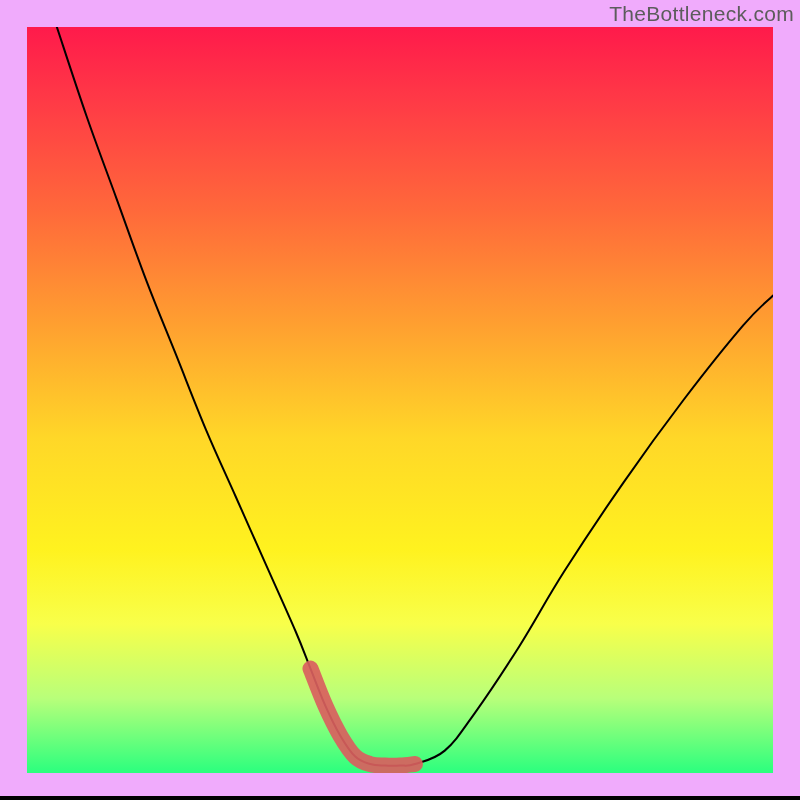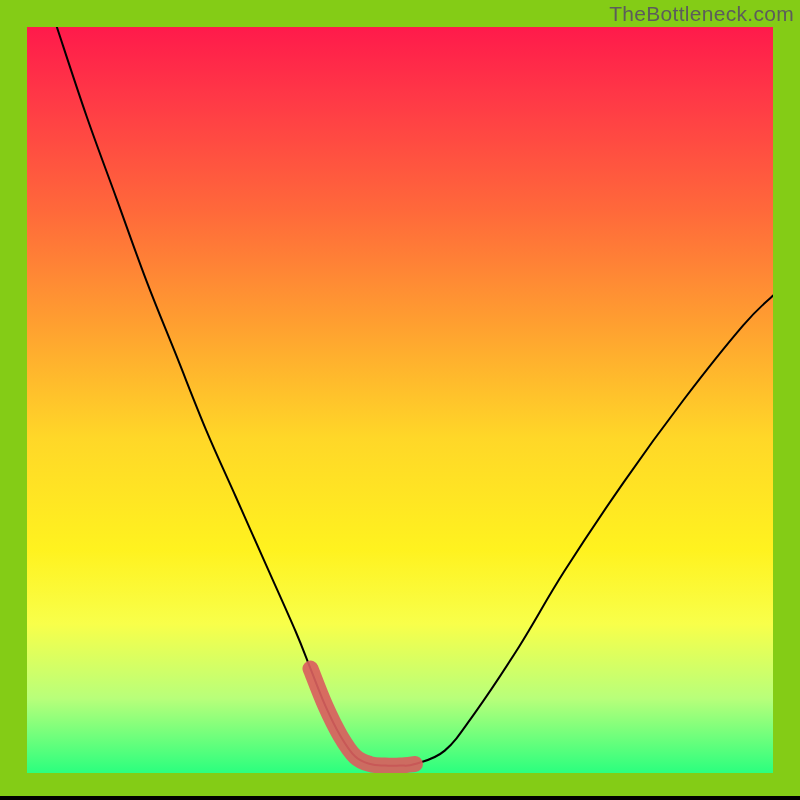--- a/index.html
+++ b/index.html
@@ -8,21 +8,21 @@
     width: 800px;
     height: 800px;
     overflow: hidden;
     background: #000;
     font-family: Arial, Helvetica, sans-serif;
   }
   .stage {
     position: relative;
     width: 800px;
     height: 796px;
-    background: #84cc16;
+    background: #f0abfc;
   }
   .plot {
     position: absolute;
     left: 27px;
     top: 27px;
     width: 746px;
     height: 746px;
     background: linear-gradient(to bottom,
       #ff1a4b 0%,
       #ff3a46 10%,

